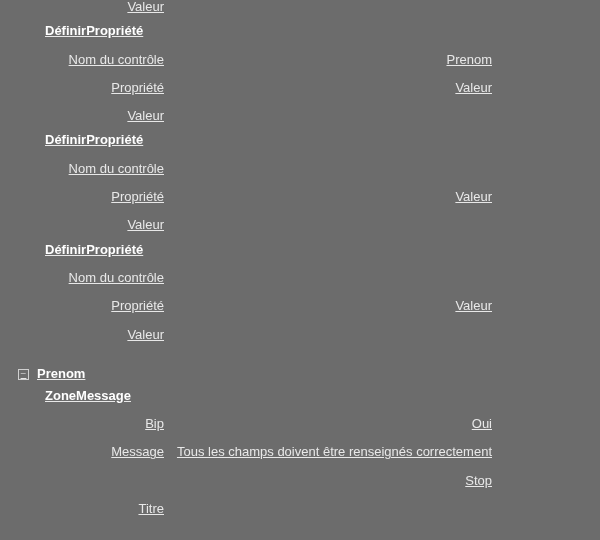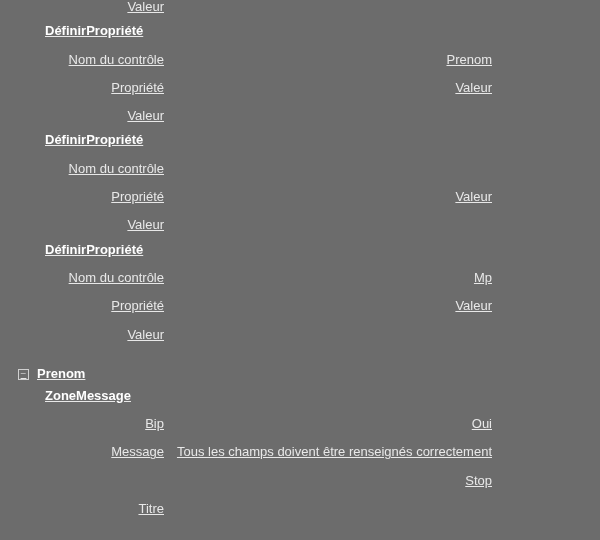--- a/index.html
+++ b/index.html
@@ -74,21 +74,20 @@
   <div class="row kv">
     <div class="label col-label">Valeur</div>
     <div class="value col-val"></div>
   </div>
 
   <div class="row section-head">
     <span class="bold">DéfinirPropriété</span>
   </div>
   <div class="row kv">
     <div class="label col-label">Nom du contrôle</div>
-    <div class="value col-val">Mp</div>
   </div>
   <div class="row kv">
     <div class="label col-label">Propriété</div>
     <div class="value col-val">Valeur</div>
   </div>
   <div class="row kv">
     <div class="label col-label">Valeur</div>
     <div class="value col-val"></div>
   </div>
 

